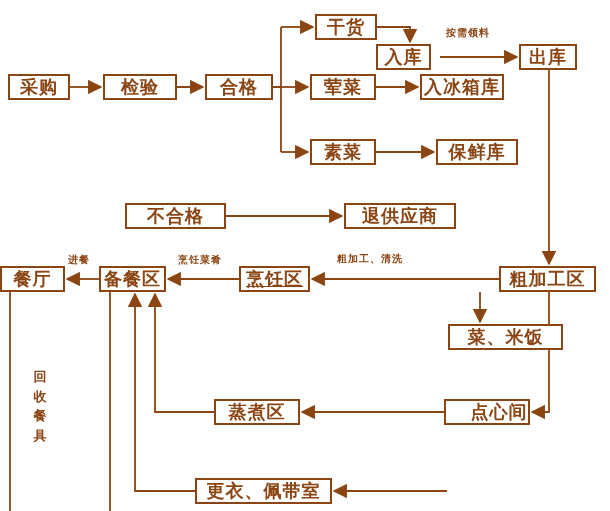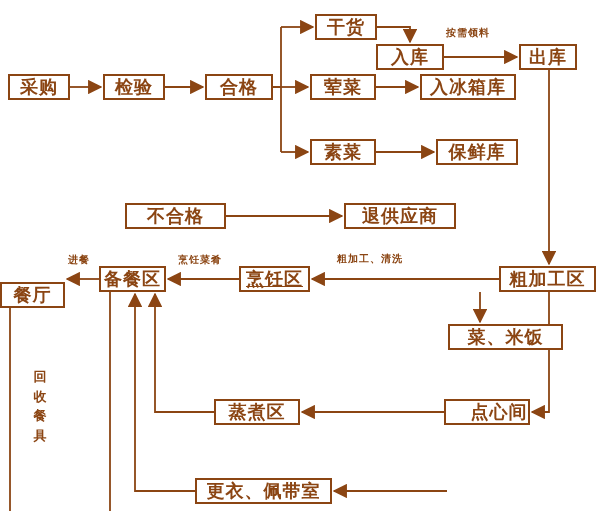--- a/index.html
+++ b/index.html
@@ -56,32 +56,32 @@
     <path d="M549 292 V412 H532" marker-end="url(#arr)"></path>
     <path d="M444 412 H302" marker-end="url(#arr)"></path>
     <path d="M214 412 H155 V294" marker-end="url(#arr)"></path>
     <path d="M195 491 H135 V294" marker-end="url(#arr)"></path>
     <path d="M447 491 H334" marker-end="url(#arr)"></path>
     <path d="M110 292 V511"></path>
     <path d="M10 292 V511"></path>
   </svg>
 
   <div class="box" style="left:8px;top:74px;width:62px;">采购</div>
-  <div class="box" style="left:103px;top:74px;width:62px;">检验</div>
+  <div class="box" style="left:103px;top:74px;width:74px;">检验</div>
   <div class="box" style="left:205px;top:74px;width:68px;">合格</div>
   <div class="box" style="left:315px;top:14px;width:62px;">干货</div>
-  <div class="box" style="left:376px;top:44px;width:68px;">入库</div>
+  <div class="box" style="left:376px;top:44px;width:55px;">入库</div>
   <div class="box" style="left:519px;top:44px;width:58px;">出库</div>
   <div class="box" style="left:310px;top:74px;width:66px;">荤菜</div>
-  <div class="box" style="left:420px;top:74px;width:96px;">入冰箱库</div>
+  <div class="box" style="left:420px;top:74px;width:84px;">入冰箱库</div>
   <div class="box" style="left:310px;top:139px;width:66px;">素菜</div>
   <div class="box" style="left:436px;top:139px;width:82px;">保鲜库</div>
   <div class="box" style="left:125px;top:203px;width:101px;">不合格</div>
   <div class="box" style="left:344px;top:203px;width:112px;">退供应商</div>
-  <div class="box" style="left:0px;top:266px;width:65px;margin-top:16px;">餐厅</div>
+  <div class="box" style="left:0px;top:266px;width:65px;">餐厅</div>
   <div class="box" style="left:99px;top:266px;width:67px;">备餐区</div>
   <div class="box" style="left:239px;top:266px;width:71px;text-decoration:underline;">烹饪区</div>
   <div class="box" style="left:499px;top:266px;width:97px;">粗加工区</div>
   <div class="box" style="left:448px;top:324px;width:115px;">菜、米饭</div>
   <div class="box" style="left:214px;top:399px;width:86px;">蒸煮区</div>
   <div class="box" style="left:444px;top:399px;width:86px;padding-left:24px;">点心间</div>
   <div class="box" style="left:195px;top:478px;width:137px;">更衣、佩带室</div>
 
   <div class="lbl" style="left:446px;top:26px;">按需领料</div>
   <div class="lbl" style="left:68px;top:253px;">进餐</div>

